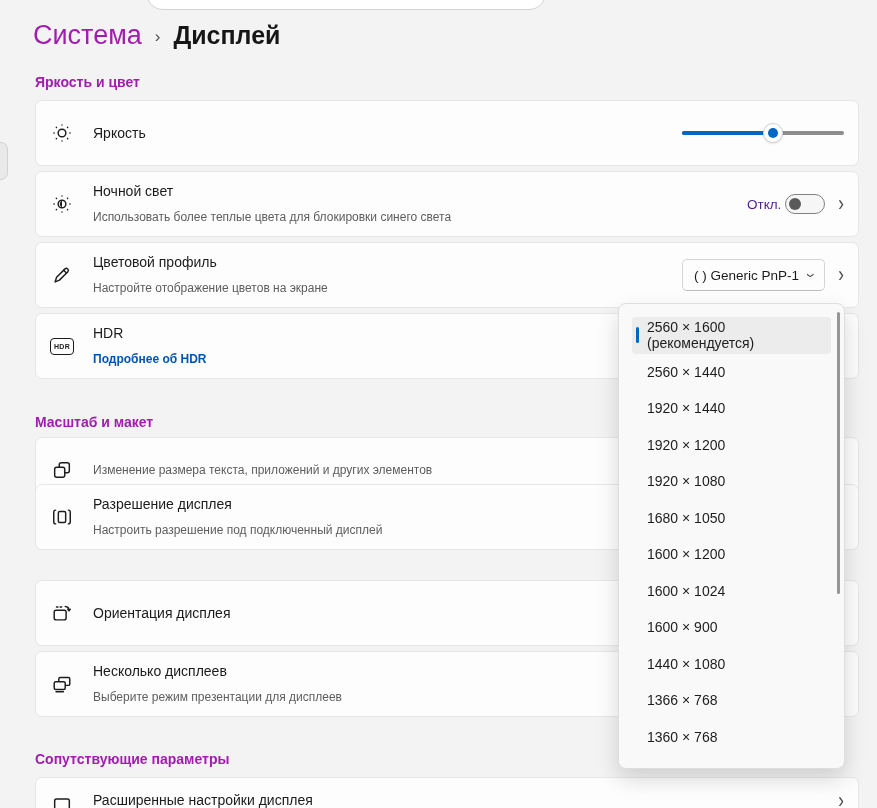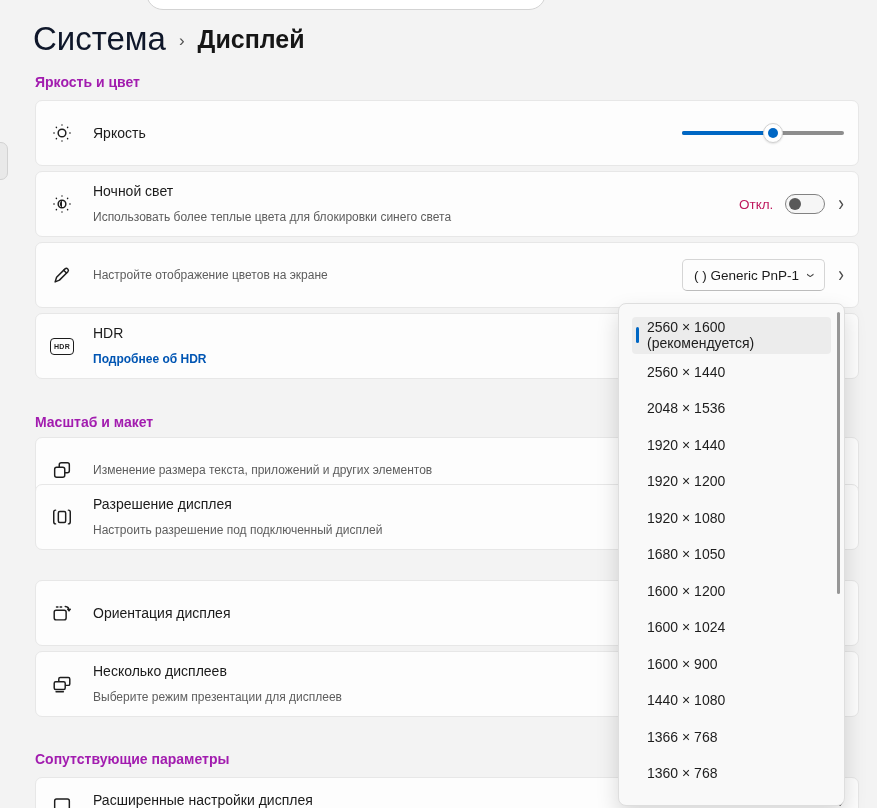--- a/index.html
+++ b/index.html
@@ -10,21 +10,21 @@
     -webkit-font-smoothing:antialiased;
   }
   
   .search-remnant{position:absolute;left:146px;top:-26px;width:398px;height:34px;
     background:#ffffff;border:1px solid #d3d3d3;border-radius:17px;}
   .left-nub{position:absolute;left:-7px;top:142px;width:13px;height:36px;
     background:#e9e9e9;border:1px solid #d2d2d2;border-radius:7px;}
 
   
   .breadcrumb{position:absolute;left:33px;top:20px;display:flex;align-items:center;gap:13px;}
-  .bc-parent{font-size:33px;color:#0f172a;}
+  .bc-parent{font-size:27px;color:#a21caf;}
   .bc-sep{font-size:17px;color:#4f4f4f;padding-top:3px;}
   .bc-current{font-size:25px;font-weight:700;color:#161616;}
 
   .section-h{position:absolute;left:35px;font-size:14px;font-weight:700;color:#a21caf;}
 
   
   .card{position:absolute;left:35px;width:824px;height:66px;box-sizing:border-box;
     background:#fdfdfd;border:1px solid #e7e7e7;border-radius:7px;
     display:flex;align-items:center;padding-right:14px;}
   .card-icon{flex:none;margin-left:14px;width:24px;height:24px;display:flex;
@@ -38,21 +38,21 @@
   
   .slider{position:relative;width:162px;height:20px;}
   .slider-track{position:absolute;left:0;top:8px;width:100%;height:4px;border-radius:2px;background:#8d8d8d;}
   .slider-fill{position:absolute;left:0;top:8px;height:4px;border-radius:2px;background:#0067c4;}
   .slider-thumb{position:absolute;top:0;width:20px;height:20px;border-radius:50%;
     background:#ffffff;border:1px solid #d2d2d2;box-sizing:border-box;box-shadow:0 1px 2px rgba(0,0,0,.12);}
   .slider-thumb::after{content:"";position:absolute;left:4px;top:4px;width:10px;height:10px;
     border-radius:50%;background:#0067c4;}
 
   
-  .toggle-label{font-size:13.5px;color:#be185d;margin-right:12px;}
+  .toggle-label{font-size:13.5px;color:#4c1d95;margin-right:4px;}
   .toggle{position:relative;width:40px;height:20px;border:1px solid #828282;border-radius:11px;
     background:#f6f6f6;box-sizing:border-box;}
   .toggle-knob{position:absolute;left:3px;top:3px;width:12px;height:12px;border-radius:50%;background:#595959;}
   .toggle + .chev, .dd-button + .chev{margin-left:13px;}
 
   
   .dd-button{height:30px;display:flex;align-items:center;gap:10px;padding:0 11px;
     background:#fdfdfd;border:1px solid #d5d5d5;border-bottom-color:#bcbcbc;border-radius:5px;
     font-size:13.5px;color:#1b1b1b;}
   .chev-down{display:inline-block;transform:rotate(90deg) scaleY(1.2);font-size:13px;color:#444;}
@@ -133,20 +133,21 @@
 </div>
 
 <div class="card" style="top:242px;">
   <span class="card-icon">
     <svg width="22" height="22" viewBox="0 0 24 24" fill="none" stroke="currentColor" stroke-width="1.6" stroke-linecap="round" stroke-linejoin="round">
       <path d="M4.5 19.5l1.6-5 9.2-9.2a2.2 2.2 0 0 1 3.1 3.1l-9.2 9.2-4.7 1.9z"></path>
       <path d="M13.8 6.8l3.1 3.1"></path>
     </svg>
   </span>
   <div class="card-text">
+    <span class="card-title">Цветовой профиль</span>
     <span class="card-sub">Настройте отображение цветов на экране</span>
   </div>
   <div class="card-right">
     <div class="dd-button">
       <span>( ) Generic PnP-1</span>
       <span class="chev-down">›</span>
     </div>
     <span class="chev">›</span>
   </div>
 </div>
@@ -230,21 +231,20 @@
     <span class="card-title">Расширенные настройки дисплея</span>
   </div>
   <div class="card-right">
     <span class="chev">›</span>
   </div>
 </div>
 
 <div class="flyout">
   <div class="dd-item selected">2560 × 1600 (рекомендуется)</div>
   <div class="dd-item">2560 × 1440</div>
-  <div class="dd-item">2048 × 1536</div>
   <div class="dd-item">1920 × 1440</div>
   <div class="dd-item">1920 × 1200</div>
   <div class="dd-item">1920 × 1080</div>
   <div class="dd-item">1680 × 1050</div>
   <div class="dd-item">1600 × 1200</div>
   <div class="dd-item">1600 × 1024</div>
   <div class="dd-item">1600 × 900</div>
   <div class="dd-item">1440 × 1080</div>
   <div class="dd-item">1366 × 768</div>
   <div class="dd-item">1360 × 768</div>

